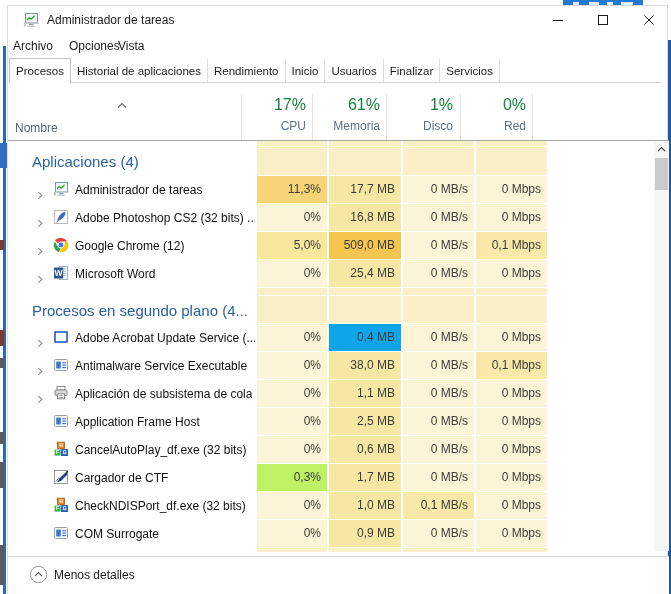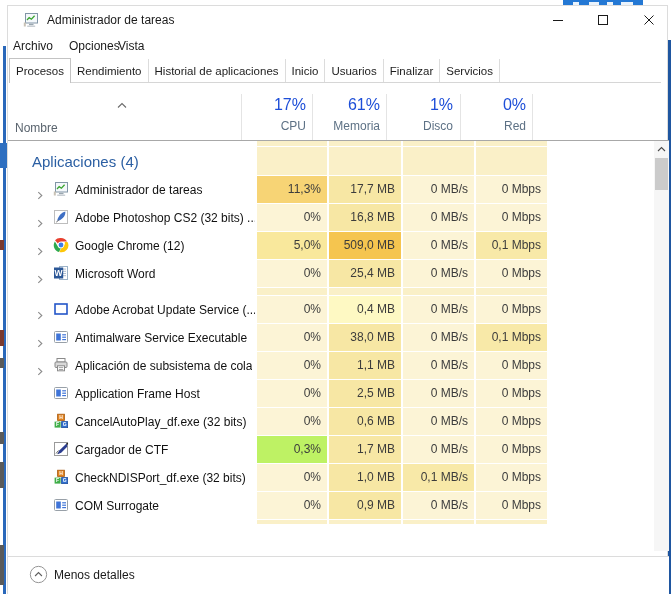--- a/index.html
+++ b/index.html
@@ -36,21 +36,21 @@
   .tabbar:after{content:"";position:absolute;left:0;bottom:0;width:100%;height:1px;background:#d6d6d6;}
   .tab{height:24px;line-height:24px;padding:0 6px;font-size:11.5px;color:#1c1c1c;
        border-right:1px solid #dcdcdc;background:#fff;position:relative;box-sizing:border-box;}
   .tab.sel{height:25px;line-height:25px;border:1px solid #c3c3c3;border-bottom:none;z-index:3;background:#fff;}
 
   
   .colsep{top:88px;width:1px;height:46px;background:#e4e4e4;}
   .name-header{left:7px;top:115px;font-size:12px;color:#5a646e;}
   .sort-chevron{left:108px;top:90px;}
   .hcell{height:20px;text-align:right;box-sizing:border-box;padding-right:6px;}
-  .hval{top:90px;font-size:16px;color:#1d4ed8;}
+  .hval{top:90px;font-size:16px;color:#15803d;}
   .hlab{top:113px;font-size:12px;color:#5d7185;}
   .header-bottom{left:0;top:134px;width:661px;height:1px;background:#a8a8a8;}
 
   
   .rows{left:15px;top:135px;width:646px;}
   .prow,.srow,.frow{position:relative;width:100%;}
   .prow{height:28px;}
   .cell{position:absolute;top:0;height:27px;line-height:27px;font-size:12px;color:#3c3c3c;
         text-align:right;box-sizing:border-box;padding-right:6px;}
   .c0{left:234px;width:70px;}
@@ -126,22 +126,22 @@
   </div>
 
   <div class="abs menubar">
     <span class="abs menu-item" style="left:5px">Archivo</span>
     <span class="abs menu-item" style="left:61px">Opciones</span>
     <span class="abs menu-item" style="left:110px">Vista</span>
   </div>
 
   <div class="abs tabbar">
     <div class="tab sel">Procesos</div>
+    <div class="tab">Historial de aplicaciones</div>
     <div class="tab">Rendimiento</div>
-    <div class="tab">Historial de aplicaciones</div>
     <div class="tab">Inicio</div>
     <div class="tab">Usuarios</div>
     <div class="tab">Finalizar</div>
     <div class="tab">Servicios</div>
   </div>
 
   <div>
     <span class="abs sort-chevron">
       <svg width="12" height="9" viewBox="0 0 12 9">
           <path d="M2 6.5 L6 2.5 L10 6.5" fill="none" stroke="#6b6b6b" stroke-width="1.1"></path>
@@ -256,32 +256,39 @@
     <span class="cell c1" style="background: rgb(247, 231, 164);">25,4 MB</span>
     <span class="cell c2" style="background: rgb(252, 244, 214);">0 MB/s</span>
     <span class="cell c3" style="background: rgb(252, 244, 214);">0 Mbps</span>
   </div>
       <div class="frow" style="height: 8px;">
         <span class="cell c0" style="height: 7px; background: rgb(250, 240, 200);"></span>
         <span class="cell c1" style="height: 7px; background: rgb(250, 240, 200);"></span>
         <span class="cell c2" style="height: 7px; background: rgb(250, 240, 200);"></span>
         <span class="cell c3" style="height: 7px; background: rgb(250, 240, 200);"></span>
       </div>
+      <div class="srow" style="height: 28px;">
+    <span class="slabel">Procesos en segundo plano (4...</span>
+    <span class="cell c0" style="height: 27px; background: rgb(250, 240, 200);"></span>
+    <span class="cell c1" style="height: 27px; background: rgb(250, 240, 200);"></span>
+    <span class="cell c2" style="height: 27px; background: rgb(250, 240, 200);"></span>
+    <span class="cell c3" style="height: 27px; background: rgb(250, 240, 200);"></span>
+  </div>
       <div class="prow">
     <span class="chev">
       <svg width="8" height="9" viewBox="0 0 8 9">
             <path d="M2.3 1.2 L5.8 4.5 L2.3 7.8" fill="none" stroke="#8b8b8b" stroke-width="1.1"></path>
           </svg>
     </span>
     <span class="picon"><svg width="16" height="16" viewBox="0 0 16 16">
             <rect x="2" y="3" width="12" height="10" fill="#fff" stroke="#2456c9" stroke-width="1.6"></rect>
           </svg></span>
     <span class="pname">Adobe Acrobat Update Service (...</span>
     <span class="cell c0" style="background: rgb(252, 244, 214);">0%</span>
-    <span class="cell c1" style="background: #fef9c3;">0,4 MB</span>
+    <span class="cell c1" style="background: #0ea5e9;">0,4 MB</span>
     <span class="cell c2" style="background: rgb(252, 244, 214);">0 MB/s</span>
     <span class="cell c3" style="background: rgb(252, 244, 214);">0 Mbps</span>
   </div>
       <div class="prow">
     <span class="chev">
       <svg width="8" height="9" viewBox="0 0 8 9">
             <path d="M2.3 1.2 L5.8 4.5 L2.3 7.8" fill="none" stroke="#8b8b8b" stroke-width="1.1"></path>
           </svg>
     </span>
     <span class="picon"><svg width="16" height="16" viewBox="0 0 16 16">

